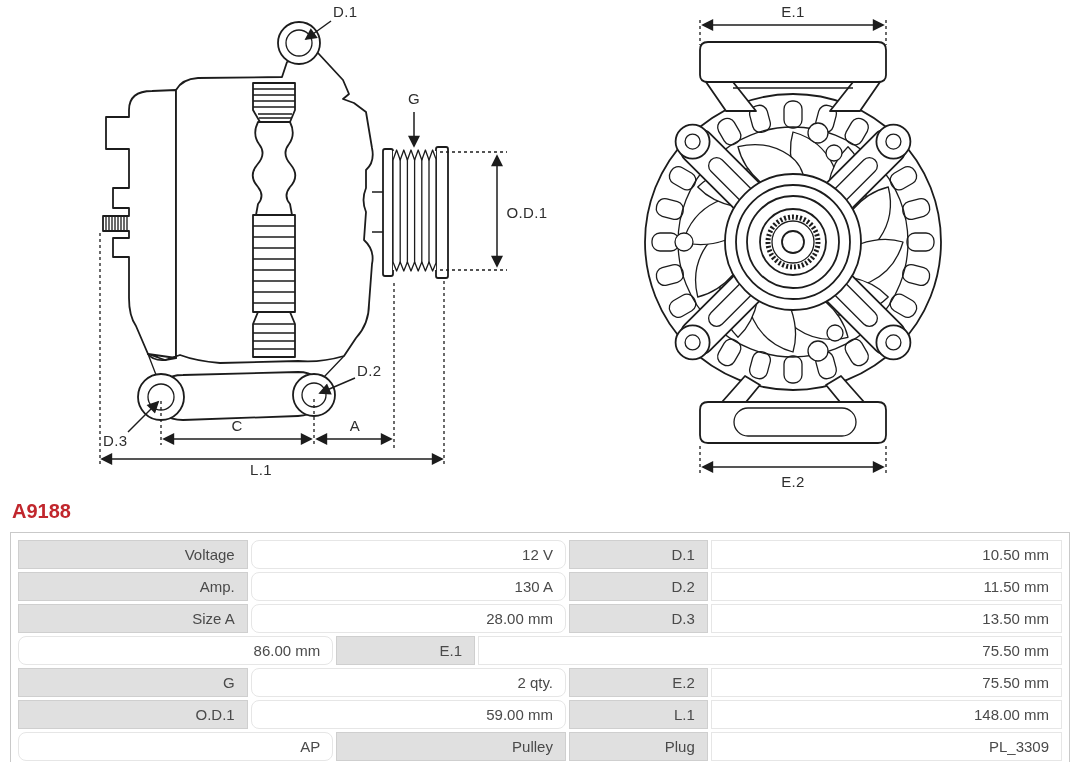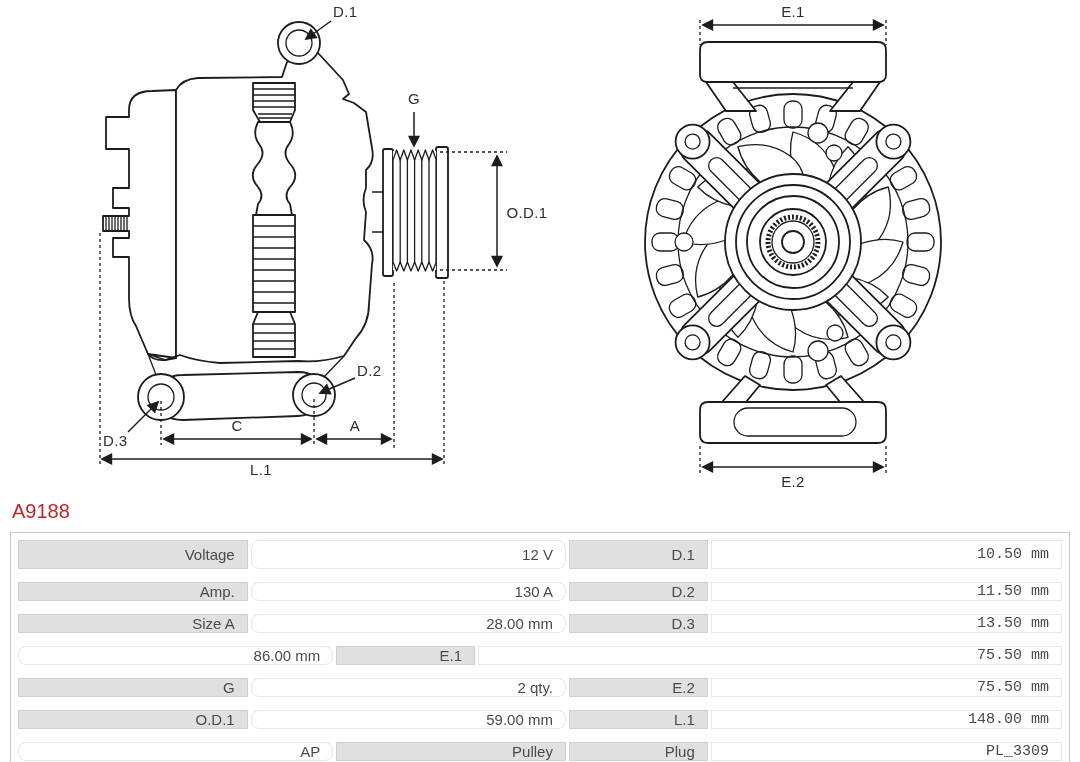--- a/index.html
+++ b/index.html
@@ -9,34 +9,34 @@
   .outline{fill:#fff;stroke:#1c1c1c;stroke-width:1.8;stroke-linejoin:round;}
   .thin{fill:none;stroke:#1c1c1c;stroke-width:1.3;stroke-linejoin:round;}
   .thinw{fill:#fff;stroke:#1c1c1c;stroke-width:1.3;stroke-linejoin:round;}
   .dotted{fill:none;stroke:#1c1c1c;stroke-width:1.3;stroke-dasharray:3 3;}
   .dim{fill:none;stroke:#1c1c1c;stroke-width:1.5;}
   .leader{fill:none;stroke:#1c1c1c;stroke-width:1.5;}
   .spline{fill:#fff;stroke:#1c1c1c;stroke-width:5;stroke-dasharray:2 2;}
   svg text{font-family:"Liberation Sans",sans-serif;font-size:15px;fill:#2e2e2e;letter-spacing:.4px;}
 
   
-  .part-number{margin:4px 0 5px 12px;font-size:20px;line-height:26px;font-weight:400;color:#c1272d;}
+  .part-number{margin:4px 0 5px 12px;font-size:20px;line-height:26px;font-weight:700;color:#c1272d;}
 
   
   .spec-table{margin:8px 10px;border:1px solid #c9c9c9;padding:7px;background:#fff;}
   .spec-row{display:flex;gap:3px;height:29px;}
-  .spec-row + .spec-row{margin-top:3px;align-items:flex-end;}
+  .spec-row + .spec-row{margin-top:3px;}
   .cell{display:flex;align-items:center;justify-content:flex-end;padding-right:12px;
         font-size:15px;color:#4a4a4a;box-sizing:border-box;white-space:nowrap;overflow:hidden;}
   .lbl{background:#e0e0e0;border:1px solid #cfcfcf;}
   .val{background:#fff;border:1px solid #e6e6e6;}
   .c1{width:22%;}
   .c2{width:30.2%;border-radius:8px;}
   .c3{width:13.3%;}
-  .c4{flex:1;font-family:Liberation Mono, monospace;}
+  .c4{flex:1;}
 </style>
 </head>
 <body>
 
 <div>
 <svg width="1080" height="490" viewBox="0 0 1080 490">
   <defs>
     <marker id="ah" viewBox="0 0 10 10" refX="8.5" refY="5" markerWidth="9" markerHeight="8" orient="auto-start-reverse">
       <path d="M0,0 L10,5 L0,10 Z" fill="#1c1c1c"></path>
     </marker>

